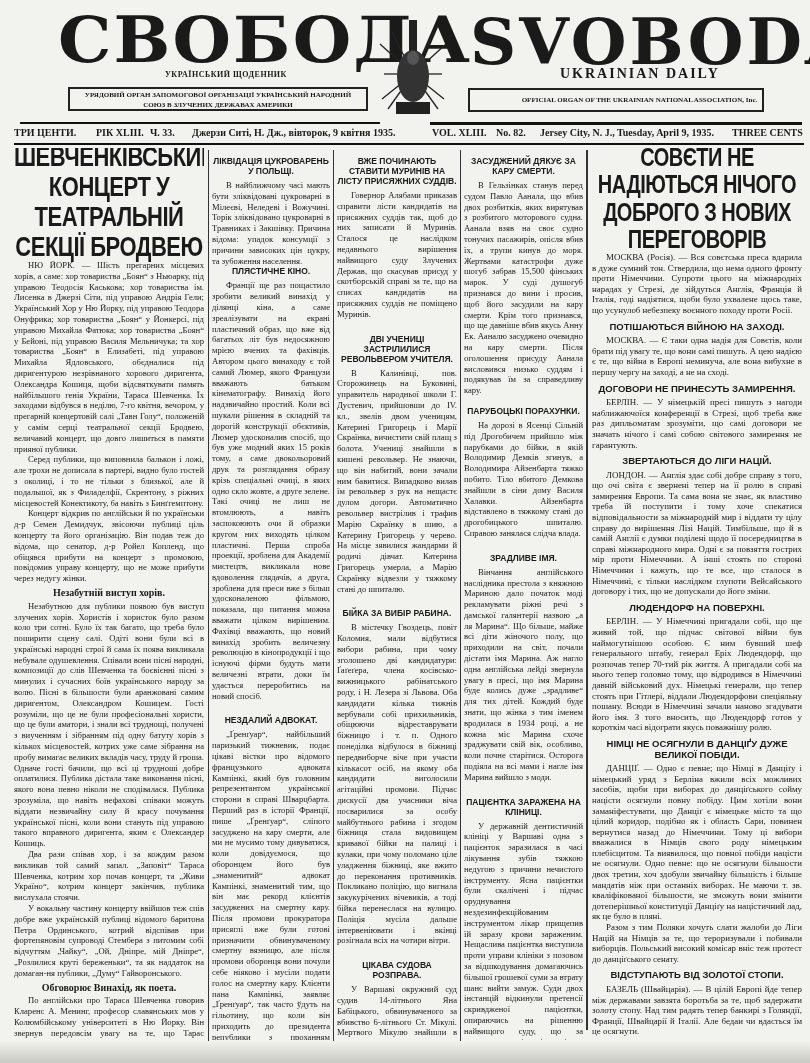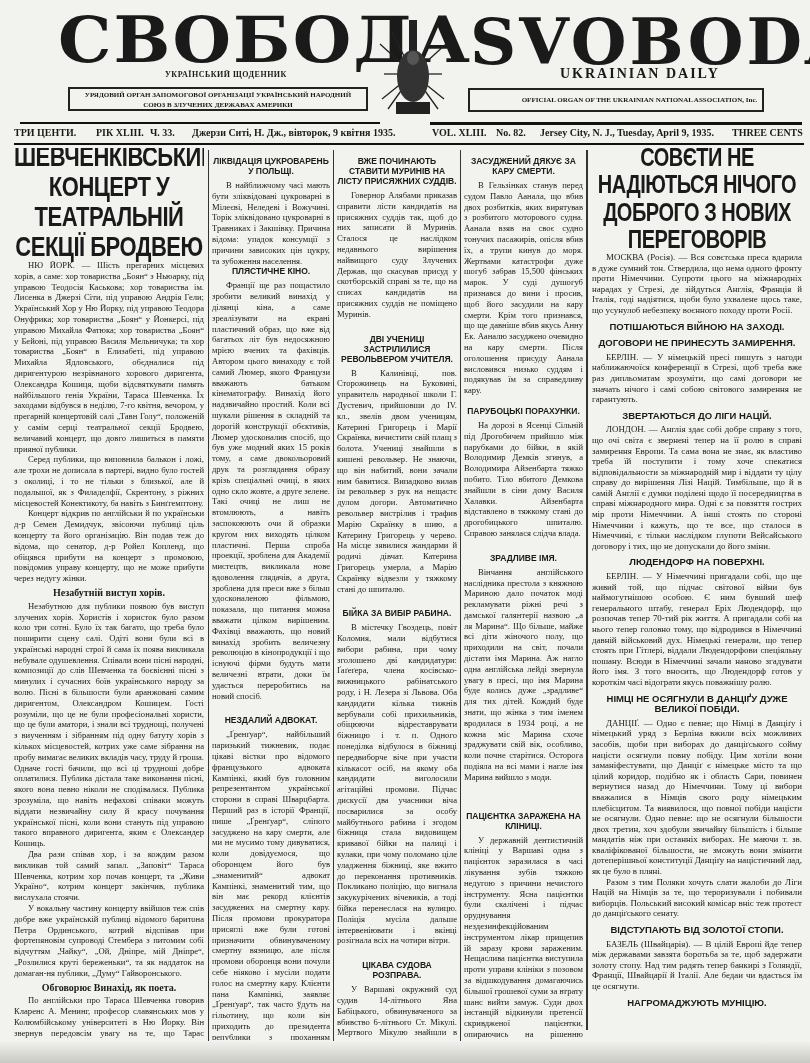--- a/index.html
+++ b/index.html
@@ -117,28 +117,29 @@
     <p>У Варшаві окружний суд судив 14-літнього Яна Бабіцького, обвинуваченого за вбивство 6-літнього Ст. Мікулі. Мертвого Мікулю знайшли в рові в одній підваршавській місцевості. На шиї мав Мікуля затіснений пояс. Обдукція тлінних останків устійнила, що Мікуля згинув від удушення. На основі зізнань ровесника Мікулі арештували як убийника Бабіцького. Бабіцький їхав конем, а Мікуля настрашив коня і кінь сполошився, Бабіцький упав з коня та побіг за Мікулею. Дігнавши його, Бабіцький став бити Мікулю не мов його пояс на шиї і зняв його задусив. Бабіцький признався у вбивстві, та в суді відкликав зізнання, кажучи, що його не думали допитати, доказів не було при розправі. Бабіцького увільнено від кари.</p>
   </div>
 
   <div class="col" style="left:464px;top:150px;width:119px;height:890px;">
     <div class="h-sm">ЗАСУДЖЕНИЙ ДЯКУЄ ЗА КАРУ СМЕРТИ.</div>
     <p>В Гельзінках станув перед судом Павло Аанала, що вбив двох розбитків, яких вирятував з розбитого моторового судна. Аанала взяв на своє судно тонучих пасажирів, опісля вбив їх, а трупи кинув до моря. Жертвами катастрофи дуже шогуб забрав 15,500 фінських марок. У суді душогуб признався до вини і просив, щоб його засудили на кару смерти. Крім того признався, що ще давніше вбив якусь Анну Ек. Ааналю засуджено очевидно на кару смерти. Після оголошення присуду Аанала висловився низько суддям і подякував їм за справедливу кару.</p>
     <div class="h-sm" style="margin-top:10px">ПАРУБОЦЬКІ ПОРАХУНКИ.</div>
     <p>На дорозі в Ясенці Сільній під Дрогобичем прийшло між парубками до бійки, в якій Володимир Демків згинув, а Володимира Айзенбарта тяжко побито. Тіло вбитого Демкова знайшли в сіни дому Василя Халавки. Айзенбарта відставлено в тяжкому стані до дрогобицького шпиталю. Справою занялася слідча влада.</p>
     <div class="h-sm" style="margin-top:14px">ЗРАДЛИВЕ ІМЯ.</div>
     <p>Вінчання англійського наслідника престола з княжною Мариною дало початок моді рекламувати ріжні речі з дамської галянтерії назвою „а ля Марина“. Що більше, майже всі діти жіночого полу, що приходили на світ, почали дістати імя Марина. Аж нагло одна англійська лейді звернула увагу в пресі, що імя Марина буде колись дуже „зрадливе“ для тих дітей. Кождий буде знати, що жінка з тим іменем вродилася в 1934 році, а не кожна міс Марина схоче зраджувати свій вік, особливо, коли почне старітися. Осторога подіяла на всі мами і нагле імя Марина вийшло з моди.</p>
-    <div class="h-sm" style="margin-top:28px">ПАЦІЄНТКА ЗАРАЖЕНА НА КЛІНИЦІ.</div>
+    <div class="h-sm" style="margin-top:14px">ПАЦІЄНТКА ЗАРАЖЕНА НА КЛІНИЦІ.</div>
     <p>У державній дентистичній клініці у Варшаві одна з пацієнток заразилася в часі лікування зубів тяжкою недугою з причини нечистого інструменту. Ясна пацієнтки були скалічені і підчас оруднування нездезинфекційованим інструментом лікар прищепив їй заразу крови зараженим. Нещаслива пацієнтка виступила проти управи клініки з позовом за відшкодування домагаючись більшої грошевої суми за втрату шанс вийти замуж. Суди двох інстанцій відкинули претенсії скривдженої пацієнтки, опираючись на рішенню найвищого суду, що за неправильну діяльність лікаря інституція не відповідає, бо немає змоги його наглядати. Суди виходили з цього становища, що коли лікар має повну свободу у виборі засобів лікування, то заведення не може цілком відповідати за його промахи. Потерпіла відкликалася до найвищого суду, який, розглянувши справу, знівечив присуди попередніх інстанцій. Найвищий суд признав, що заведення відповідає за шкоду, спричинену недбалістю заіменених лікарів, але потерпіла мусить вказати з чиєї вини при шпитальному заведенню сталася шкода. Бо коли причиною шкоди було нещасливе відхилення лікаря від прописів, то інституція не відповідає. Та коли наслідком не чеснот, але з причини неправильного ведення інституції, то відповідає цілий заряд. Розглянувши, найвищий суд відіслав до апеляційного судового суду нову справу.</p>
   </div>
 
   <div class="col" style="left:592px;top:148px;width:210px;height:895px;font-size:8.9px;line-height:10.6px;">
     <div class="h-big" style="font-size:20px;line-height:22px;">СОВЄТИ НЕ НАДІЮТЬСЯ НІЧОГО ДОБРОГО З НОВИХ ПЕРЕГОВОРІВ</div>
     <p>МОСКВА (Росія). — Вся совєтська преса вдарила в дуже сумний тон. Ствердила, що нема одного фронту проти Німеччини. Супроти цього на міжнародніх нарадах у Стрезі, де зійдуться Англія, Франція й Італія, годі надіятися, щоби було ухвалене щось таке, що усунулоб небезпеку воєнного походу проти Росії.</p>
     <div class="h-mid">ПОТІШАЮТЬСЯ ВІЙНОЮ НА ЗАХОДІ.</div>
+    <p>МОСКВА. — Є таки одна надія для Совєтів, коли брати під увагу те, що вони самі пишуть. А цею надією є те, що війна в Европі неминуча, але вона вибухне в першу чергу на заході, а не на сході.</p>
     <div class="h-mid">ДОГОВОРИ НЕ ПРИНЕСУТЬ ЗАМИРЕННЯ.</div>
     <p>БЕРЛІН. — У німецькій пресі пишуть з нагоди наближаючоїся конференції в Стрезі, щоб треба вже раз дипльоматам зрозуміти, що самі договори не значать нічого і самі собою світового замирення не гарантують.</p>
     <div class="h-mid">ЗВЕРТАЮТЬСЯ ДО ЛІГИ НАЦІЙ.</div>
     <p>ЛОНДОН. — Англія здає собі добре справу з того, що очі світа є звернені тепер на її ролю в справі замирення Европи. Та сама вона не знає, як властиво треба їй поступити і тому хоче спекатися відповідальности за міжнародній мир і віддати ту цілу справу до вирішення Лізі Націй. Тимбільше, що й в самій Англії є думки поділені щодо її посередництва в справі міжнародного мира. Одні є за повзяття гострих мір проти Німеччини. А інші стоять по стороні Німеччини і кажуть, що те все, що сталося в Німеччині, є тільки наслідком глупоти Вейсайського договору і тих, що не допускали до його зміни.</p>
     <div class="h-mid">ЛЮДЕНДОРФ НА ПОВЕРХНІ.</div>
     <p>БЕРЛІН. — У Німеччині пригадали собі, що ще живий той, що підчас світової війни був наймогутнішою особою. Є ним бувший шеф генерального штабу, генерал Еріх Людендорф, що розпочав тепер 70-тий рік життя. А пригадали собі на нього тепер головно тому, що відродився в Німеччині давній військовий дух. Німецькі генерали, що тепер стоять при Гітлері, віддали Людендорфови спеціяльну пошану. Всюди в Німеччині зачали наново згадувати його імя. З того вносить, що Людендорф готов у короткім часі відограти якусь поважнішу ролю.</p>
     <div class="h-mid">НІМЦІ НЕ ОСЯГНУЛИ В ДАНЦІҐУ ДУЖЕ ВЕЛИКОЇ ПОБІДИ.</div>
     <p>ДАНЦІҐ. — Одно є певне; що Німці в Данціґу і німецький уряд з Берліна вжили всіх можливих засобів, щоби при виборах до данціґського сойму націсти осягнули повну побіду. Цим хотіли вони заманіфестувати, що Данціґ є німецьке місто та що цілий коридор, подібно як і область Сари, повинен вернутися назад до Німеччини. Тому ці вибори вважалися в Німців свого роду німецьким плебісцитом. Та виявилося, що повної побіди націсти не осягнули. Одно певне: що не осягнули більшости двох третин, хоч здобули звичайну більшість і більше мандатів ніж при останніх виборах. Не маючи т. зв. кваліфікованої більшости, не зможуть вони змінити дотеперішньої конституції Данціґу на націстичний лад, як це було в пляні.</p>
     <p>Разом з тим Поляки хочуть слати жалоби до Ліги Націй на Німців за те, що тероризували і побивали виборців. Польський високий комісар вніс теж протест до данціґського сенату.</p>
     <div class="h-mid">ВІДСТУПАЮТЬ ВІД ЗОЛОТОЇ СТОПИ.</div>

